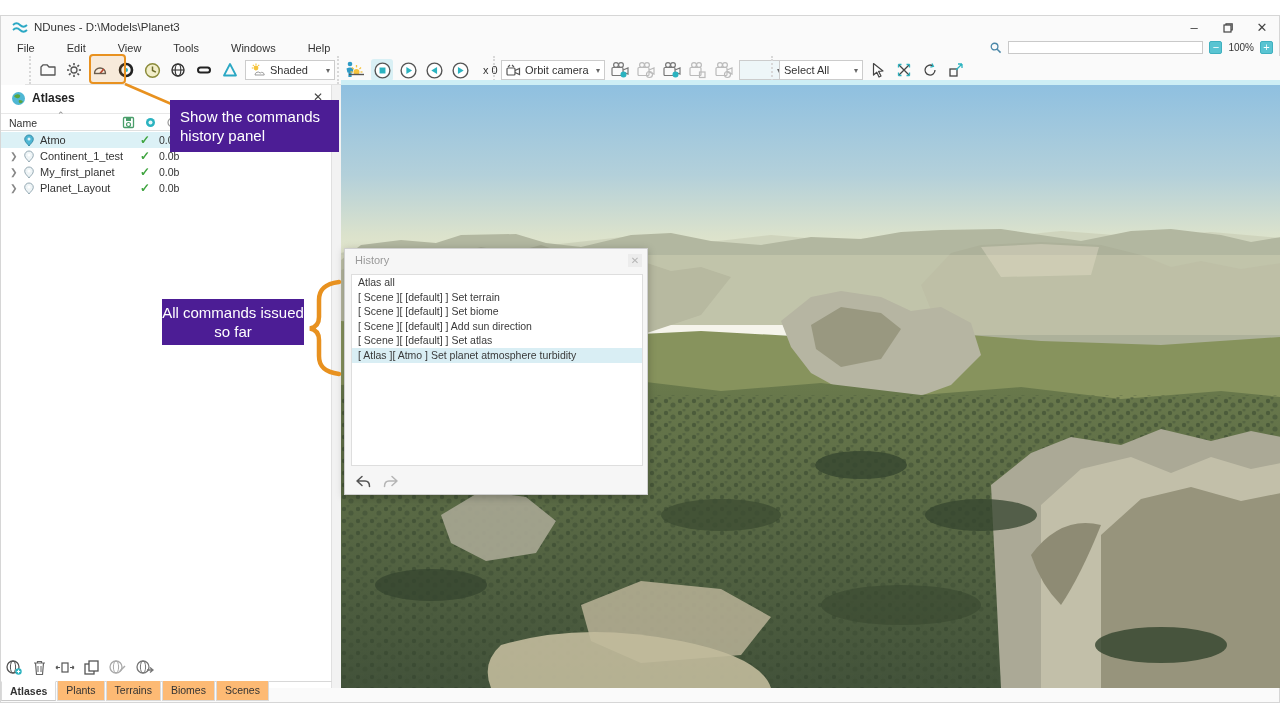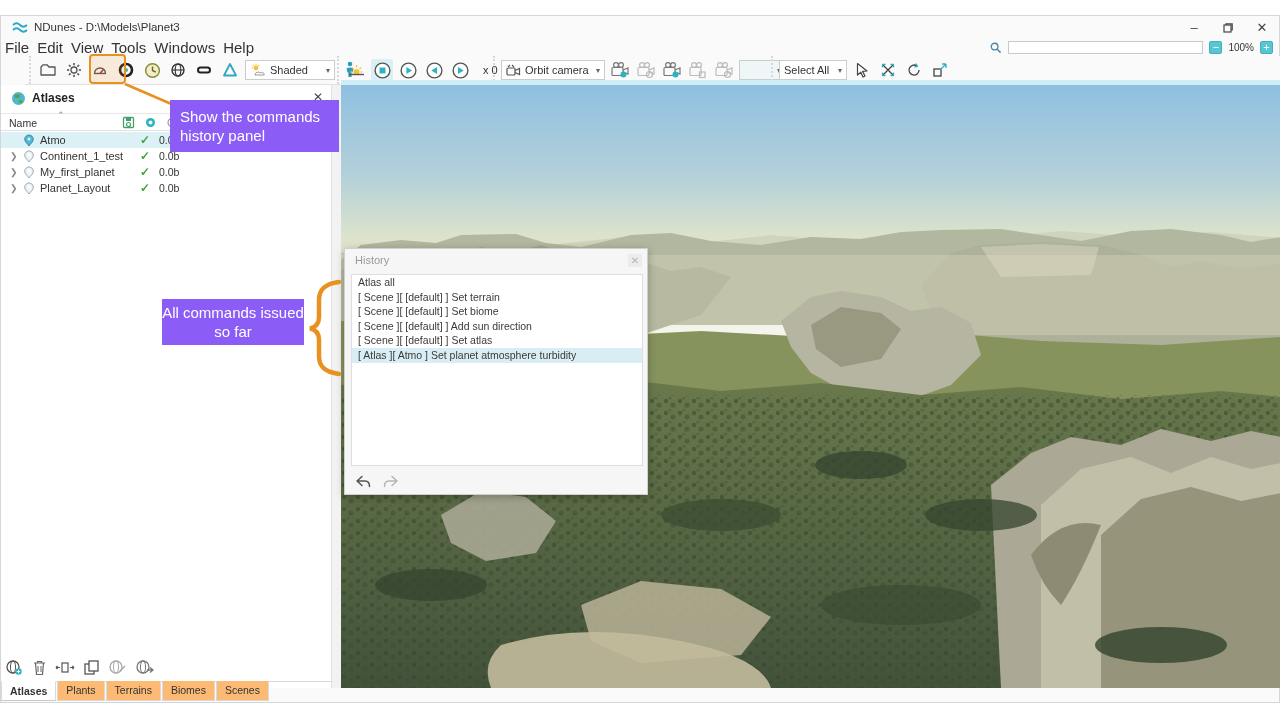--- a/index.html
+++ b/index.html
@@ -9,21 +9,21 @@
   .window { position:absolute; left:0; top:15px; width:1280px; height:688px; background:#fafafa; border:1px solid #d6d6d6; }
 
   
   .titlebar { position:absolute; left:0; top:0; width:100%; height:23px; background:#fafafa; }
   .title-text { position:absolute; left:33px; top:5px; font-size:11.5px; color:#333; }
   .win-btn { position:absolute; top:0; width:34px; height:23px; display:flex; align-items:center; justify-content:center; color:#444; font-size:13px; cursor:default; }
   .logo { position:absolute; left:11px; top:5px; }
 
   
   .menubar { position:absolute; left:0; top:23px; width:100%; height:17px; background:#fafafa; display:flex; align-items:center; }
-  .menu-item { font-size:15px; color:#333; padding:1px 4px; }
+  .menu-item { font-size:11px; color:#333; padding:1px 16px; }
   .search-zone { position:absolute; right:6px; top:23px; height:17px; display:flex; align-items:center; gap:6px; }
   .search-input { width:195px; height:13px; border:1px solid #c9c9c9; background:#fff; font-size:10px; padding:0 3px; }
   .zoom-btn { width:13px; height:13px; background:#59c4d2; border:1px solid #3fb0bf; border-radius:2px; color:#fff; font-size:11px; line-height:11px; text-align:center; }
   .zoom-label { font-size:10px; color:#333; }
 
   
   .toolbar { position:absolute; left:0; top:40px; width:100%; height:29px; background:#fafafa; border-bottom:1px solid #e2e2e2;margin-left:24px; }
   .tgroup { position:absolute; top:0; height:28px; display:flex; align-items:center; gap:4px; border-left:2px dotted #d8d8d8; padding-left:6px; }
   .tbtn { width:22px; height:22px; display:flex; align-items:center; justify-content:center; }
   .tbtn.active { background:#d9f0f5; border-radius:3px; }
@@ -59,21 +59,21 @@
   
   .histwin { position:absolute; left:343px; top:232px; width:304px; height:247px; background:#f6f6f6; border:1px solid #cfcfcf; box-shadow:0 2px 8px rgba(0,0,0,.25); z-index:10; }
   .hist-title { position:absolute; left:10px; top:5px; font-size:11px; color:#9a9a9a; }
   .hist-close { position:absolute; right:5px; top:5px; width:14px; height:13px; background:#ececec; color:#b5b5b5; font-size:10px; text-align:center; line-height:13px; }
   .hist-list { position:absolute; left:6px; top:25px; width:292px; height:192px; background:#fff; border:1px solid #dedede; overflow:hidden; }
   .hitem { height:14.6px; line-height:14.6px; font-size:10.5px; color:#3a3a3a; padding-left:6px; white-space:nowrap; }
   .hitem.sel { background:#d9eef4; }
   .hist-foot { position:absolute; left:10px; bottom:5px; display:flex; gap:12px; }
 
   
-  .callout { position:absolute; background:#8b5cf6; color:#fff; font-size:15px; line-height:19px; z-index:42; }
+  .callout { position:absolute; background:#4c1d95; color:#fff; font-size:15px; line-height:19px; z-index:42; }
   .co1 { left:170px; top:100px; width:169px; height:52px; padding:7px 0 0 10px; }
   .co2 { left:162px; top:299px; width:142px; height:46px; text-align:center; padding-top:4px; }
   .hl-box { position:absolute; left:89px; top:54px; width:37px; height:30px; border:2px solid #e8911f; border-radius:4px; background:rgba(232,145,31,.14); z-index:41; }
   .overlay-svg { position:absolute; left:0; top:0; width:1280px; height:720px; pointer-events:none; z-index:40; }
 
   
   .statusbar { position:absolute; left:0; top:672px; width:100%; height:15px; background:#fafafa; border-top:1px solid #e8e8e8; }
   .status-right { position:absolute; right:5px; top:0; height:15px; display:flex; align-items:center; gap:9px; font-size:10px; color:#333; }
   .ssep { width:1px; height:10px; background:#dcdcdc; }
   .scircle { width:9px; height:9px; border:2px solid #3bbfce; border-radius:50%; }
@@ -313,21 +313,21 @@
           <svg width="20" height="18" viewBox="0 0 20 18">
               <circle cx="6" cy="4" r="2.4" fill="none" stroke="#777" stroke-width="1.2"></circle>
               <circle cx="11" cy="4" r="2.4" fill="none" stroke="#777" stroke-width="1.2"></circle>
               <rect x="2" y="6.5" width="11" height="8" rx="1" fill="none" stroke="#777" stroke-width="1.2"></rect>
               <circle cx="14.5" cy="12.5" r="2.6" fill="none" stroke="#777" stroke-width="1.3" stroke-dasharray="1.6 1.1"></circle>
             </svg>
         </div>
       </div>
 
       <div class="tgroup" style="left:746px;">
-        <div class="dd" style="width:68px;">
+        <div class="dd" style="width:84px;">
           <span>Select All</span>
           <span class="chev" style="margin-left:auto">▾</span>
         </div>
         <div class="tbtn">
           <svg width="18" height="18" viewBox="0 0 18 18">
               <path d="M4.5 2.5 L14 10 L9.6 10.4 L12 15 L10 16 L7.8 11.2 L4.5 14 Z" fill="#fff" stroke="#444" stroke-width="1.2" stroke-linejoin="round"></path>
             </svg>
         </div>
         <div class="tbtn">
           <svg width="18" height="18" viewBox="0 0 18 18">

